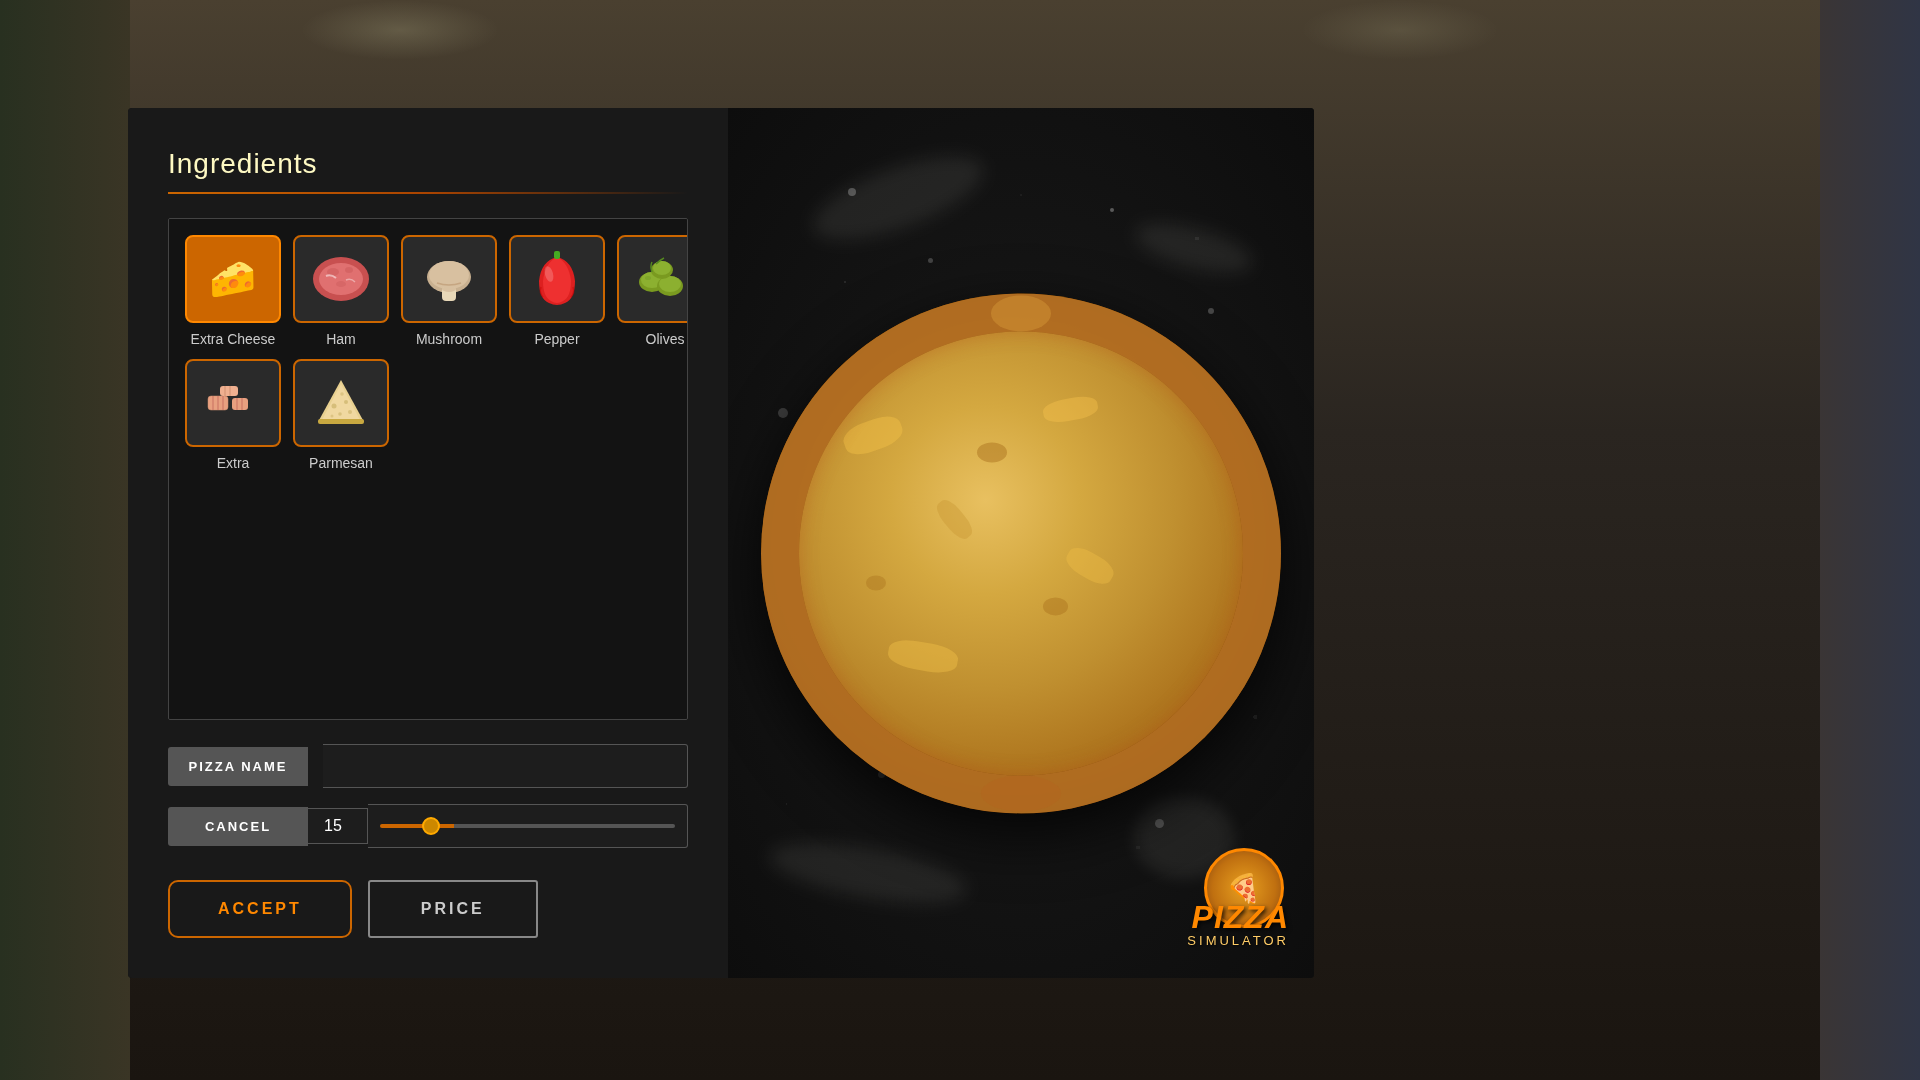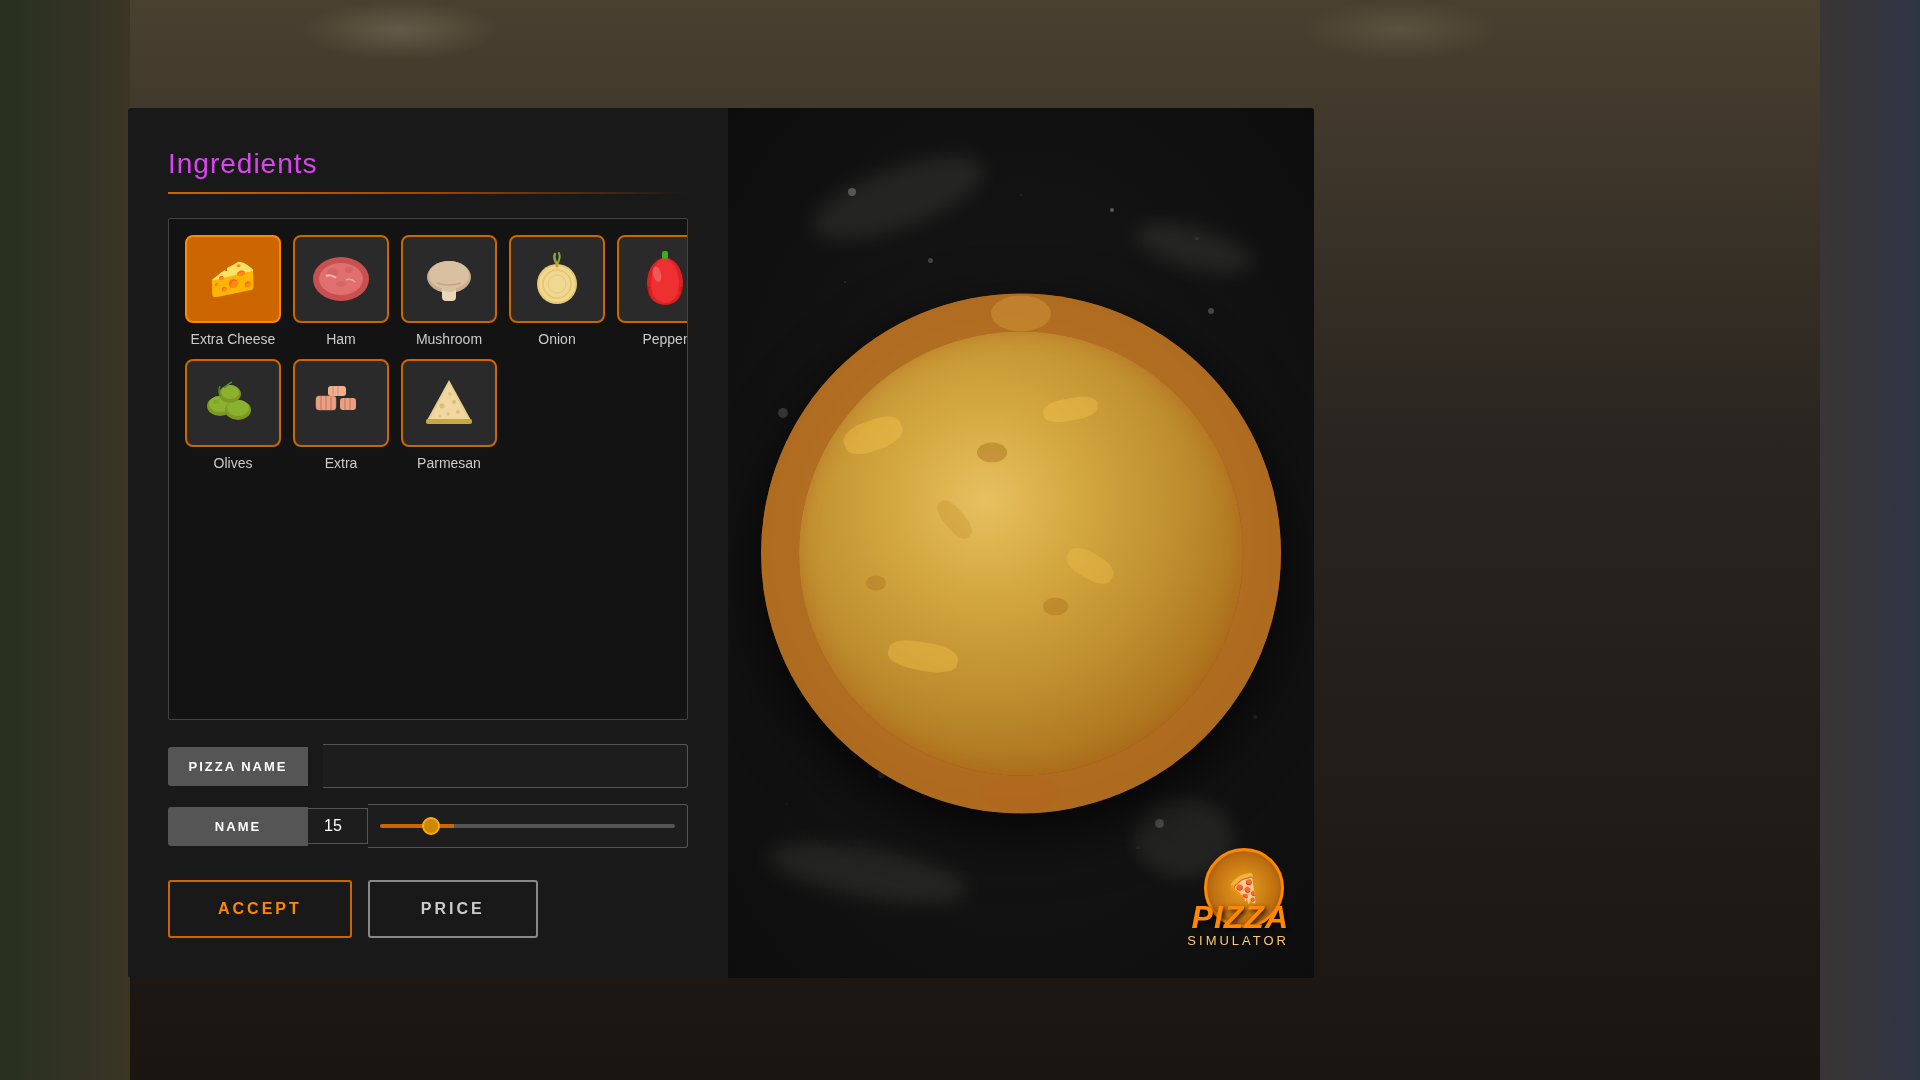--- a/index.html
+++ b/index.html
@@ -47,21 +47,21 @@
       width: 600px;
       padding: 40px 40px 40px 40px;
       display: flex;
       flex-direction: column;
       background: rgba(25, 25, 25, 0.95);
       flex-shrink: 0;
     }
 
     .ingredients-title {
       font-size: 28px;
-      color: #d946ef;
+      color: #fef9c3;
       font-weight: 400;
       margin-bottom: 12px;
       letter-spacing: 1px;
     }
 
     .title-divider {
       height: 2px;
       background: linear-gradient(90deg, #cc6600, #aa4400, transparent);
       margin-bottom: 24px;
     }
@@ -240,21 +240,21 @@
 
     .btn-accept {
       padding: 18px 48px;
       border: 2px solid #cc6600;
       background: transparent;
       color: #ff8800;
       font-size: 16px;
       font-weight: 700;
       letter-spacing: 3px;
       cursor: pointer;
-      border-radius: 3px;
+      border-radius: 10px;
       min-width: 170px;
     }
 
     .btn-cancel {
       padding: 18px 48px;
       border: 2px solid #888;
       background: transparent;
       color: #cccccc;
       font-size: 16px;
       font-weight: 700;
@@ -466,39 +466,20 @@
                 <rect x="21" y="36" width="14" height="14" rx="4" fill="#e8d8b8"></rect>
                 <ellipse cx="28" cy="38" rx="7" ry="3" fill="#d8c0a0"></ellipse>
 
                 <path d="M16 32 Q28 36 40 32" stroke="rgba(180,140,100,0.5)" stroke-width="1.5" fill="none"></path>
               </svg>
             </div>
           </div>
           <span class="ingredient-label">Mushroom</span>
         </div>
 
-        <div class="ingredient-item">
-          <div class="ingredient-icon unselected">
-            <div class="ing-visual">
-              <svg width="56" height="58" viewBox="0 0 56 58">
-
-                <ellipse cx="28" cy="34" rx="20" ry="20" fill="#e8c870"></ellipse>
-                <ellipse cx="28" cy="34" rx="18" ry="18" fill="#f0d890"></ellipse>
-
-                <ellipse cx="28" cy="34" rx="14" ry="14" fill="none" stroke="#d8b860" stroke-width="1.5" opacity="0.6"></ellipse>
-                <ellipse cx="28" cy="34" rx="9" ry="9" fill="none" stroke="#d8b860" stroke-width="1" opacity="0.5"></ellipse>
-
-                <path d="M28 14 Q24 8 26 4" stroke="#88aa44" stroke-width="2.5" fill="none" stroke-linecap="round"></path>
-                <path d="M28 14 Q32 8 30 3" stroke="#88aa44" stroke-width="2" fill="none" stroke-linecap="round"></path>
-                <path d="M28 16 L28 14" stroke="#c8a040" stroke-width="3" stroke-linecap="round"></path>
-              </svg>
-            </div>
-          </div>
-          <span class="ingredient-label">Onion</span>
-        </div>
 
         <div class="ingredient-item">
           <div class="ingredient-icon unselected">
             <div class="ing-visual">
               <svg width="52" height="60" viewBox="0 0 52 60">
 
                 <path d="M26 8 Q10 12 8 32 Q8 50 18 54 Q26 58 34 54 Q44 50 44 32 Q42 12 26 8 Z" fill="#dd2020"></path>
                 <path d="M26 8 Q14 14 12 32 Q12 48 20 52 Q26 56 32 52 Q40 48 40 32 Q38 14 26 8 Z" fill="#ee3030"></path>
 
                 <rect x="23" y="2" width="6" height="8" rx="2" fill="#44aa22"></rect>
@@ -587,21 +568,21 @@
     </div>
 
     <div class="form-area">
 
       <div class="field-row">
         <div class="field-label">PIZZA NAME</div>
         <input type="text" class="field-input" value="" style="">
       </div>
 
       <div class="price-row">
-        <div class="price-label">NAME</div>
+        <div class="price-label">CANCEL</div>
         <div class="price-value">15</div>
         <div class="price-slider-wrap">
           <input type="range" class="price-slider" min="0" max="100" value="15" style="">
         </div>
       </div>
 
       <div class="buttons-row">
         <button class="btn-accept">ACCEPT</button>
         <button class="btn-cancel">PRICE</button>
       </div>

